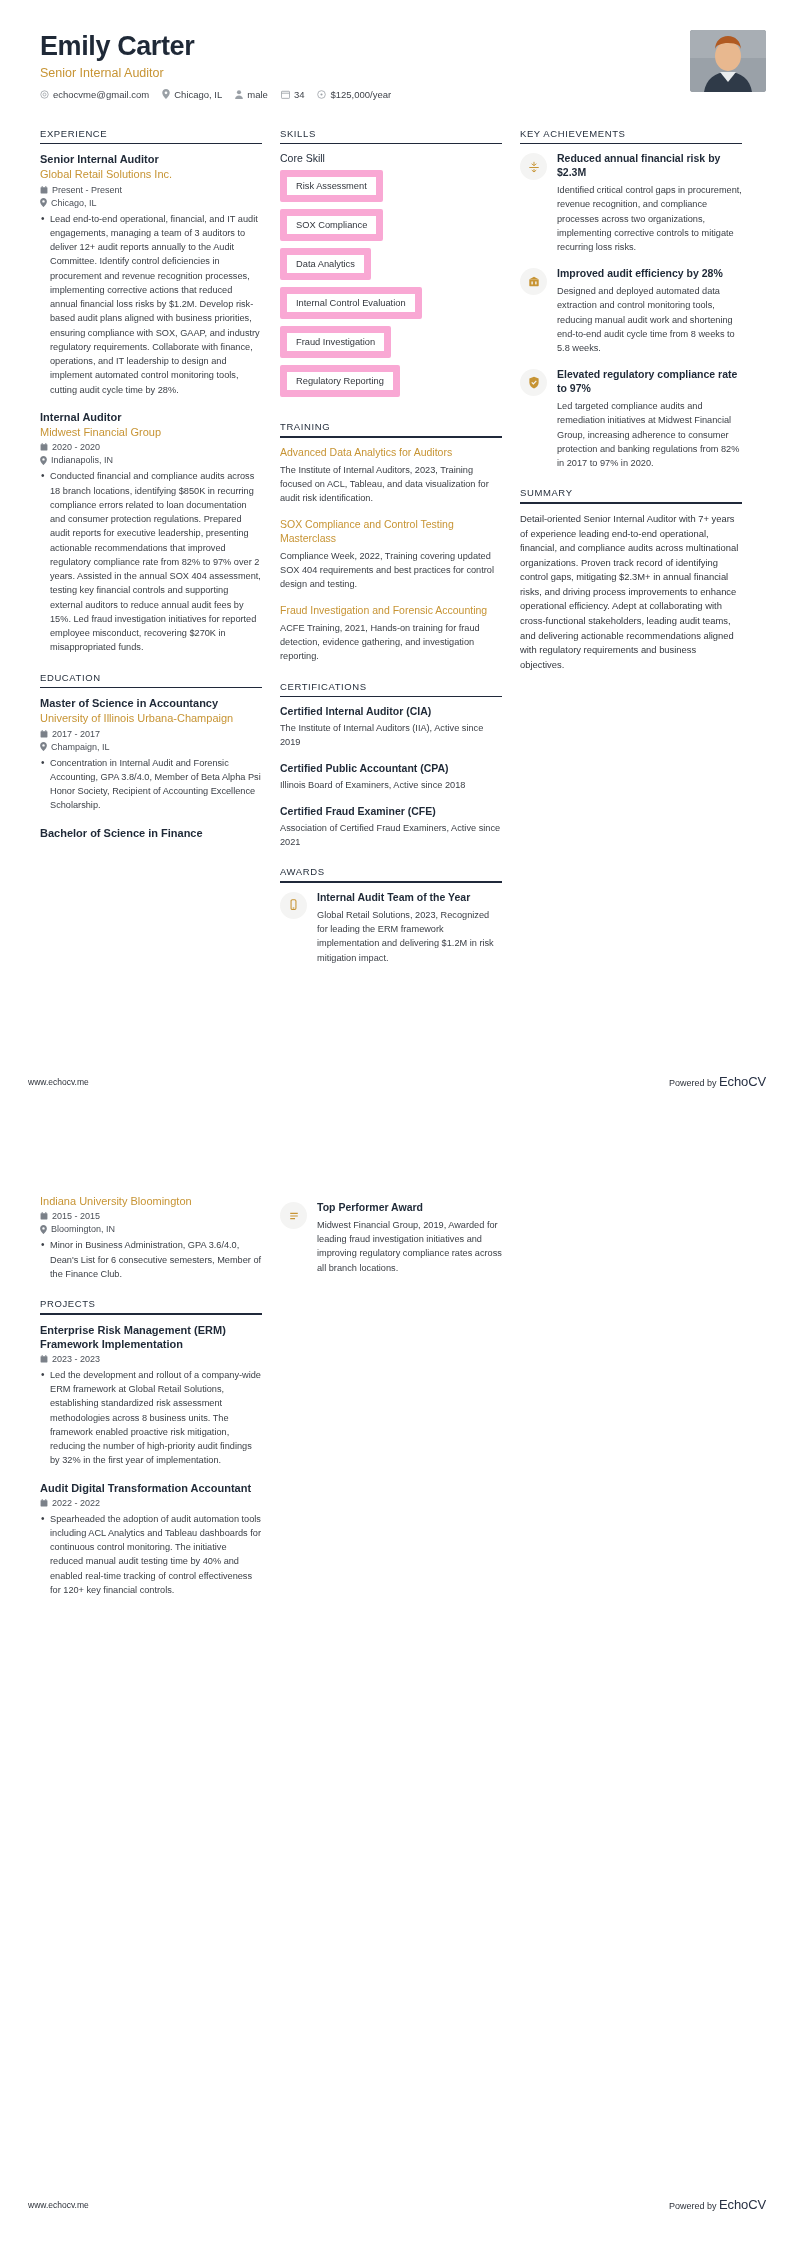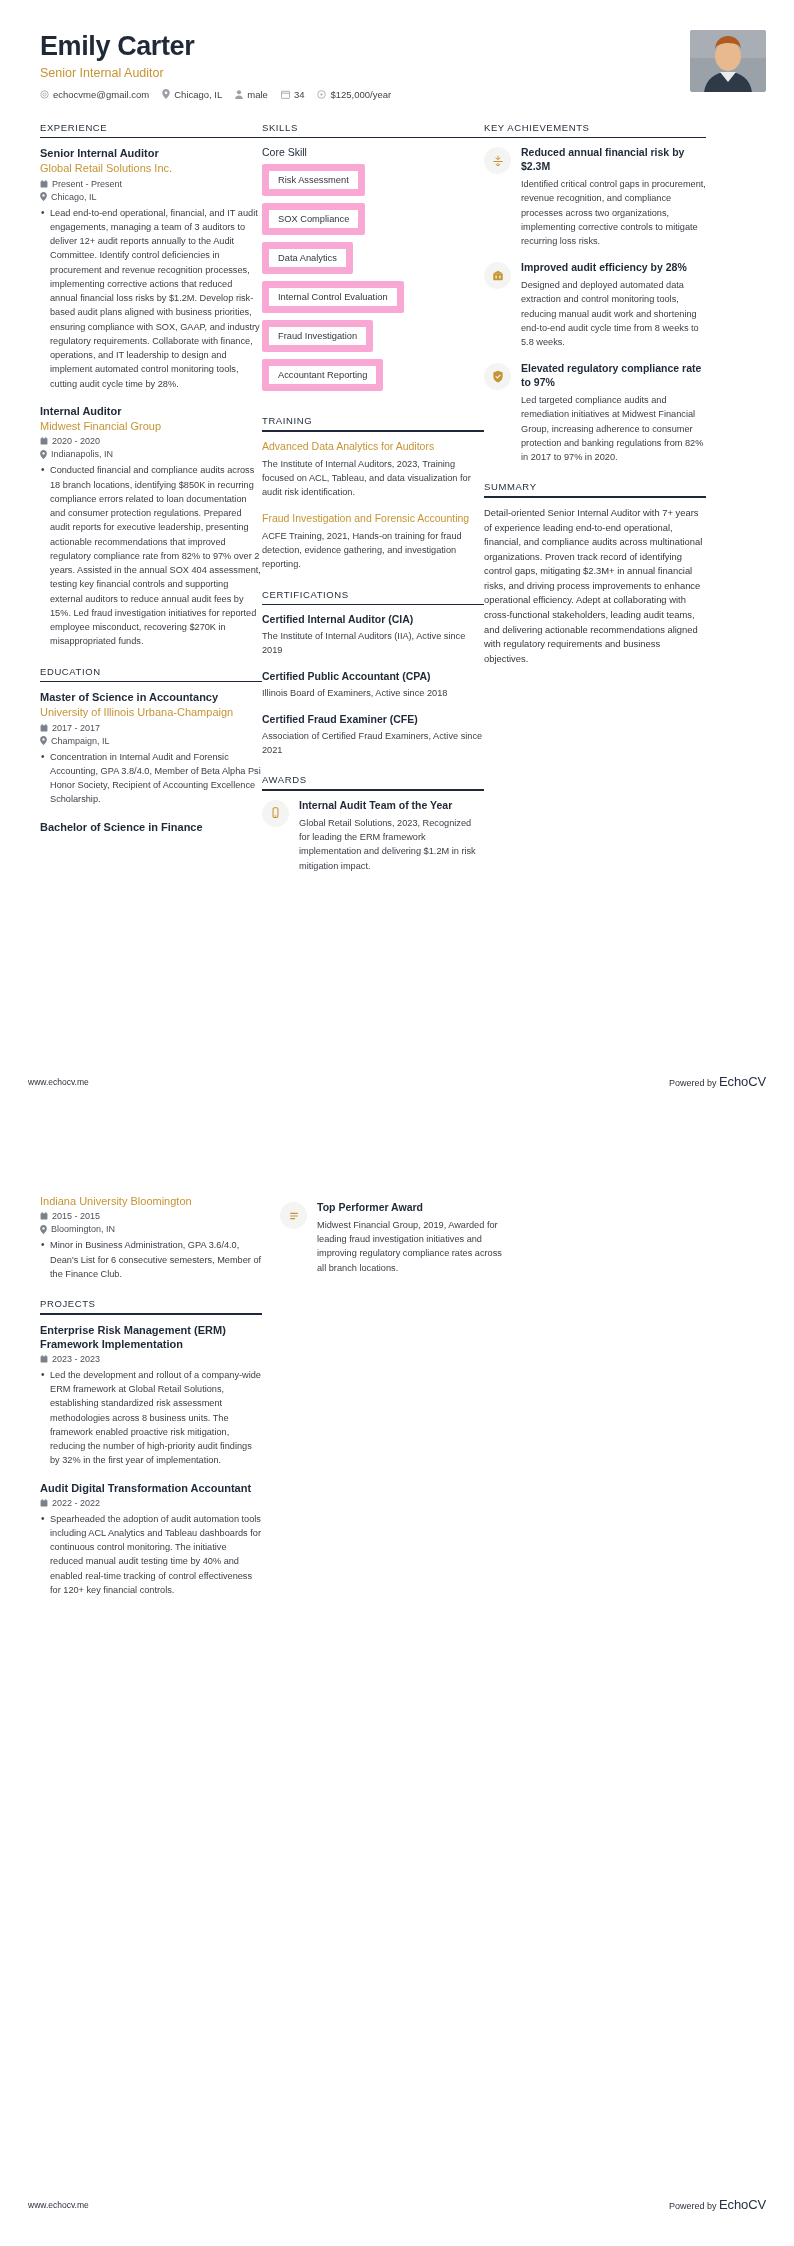--- a/index.html
+++ b/index.html
@@ -56,21 +56,22 @@
     border-radius: 3px;
     overflow: hidden;
     background: #8a9097;
     flex: none;
   }
   .photo svg { display: block; }
 
   
   .cols {
     display: flex;
-    margin-top: 22px;
+    gap: 18px;
+    margin-top: 28px;
     align-items: flex-start;
   }
   .col { }
   .col-left  { width: 222px; }
   .col-mid   { width: 222px; }
   .col-right { width: 222px; }
 
   .sect { margin-bottom: 17px; }
   .sect-title {
     font-size: 9.5px;
@@ -396,29 +397,33 @@
 
         <div class="sect">
           <div class="sect-title">SKILLS</div>
           <div class="sect-rule"></div>
           <div class="skill-group-label">Core Skill</div>
           <div class="chip-row"><span class="chip">Risk Assessment</span></div>
           <div class="chip-row"><span class="chip">SOX Compliance</span></div>
           <div class="chip-row"><span class="chip">Data Analytics</span></div>
           <div class="chip-row"><span class="chip">Internal Control Evaluation</span></div>
           <div class="chip-row"><span class="chip">Fraud Investigation</span></div>
-          <div class="chip-row"><span class="chip">Accountant Reporting</span></div>
+          <div class="chip-row"><span class="chip">Regulatory Reporting</span></div>
         </div>
 
         <div class="sect">
           <div class="sect-title">TRAINING</div>
           <div class="sect-rule"></div>
           <div class="item">
             <div class="tr-title">Advanced Data Analytics for Auditors</div>
             <div class="tr-desc">The Institute of Internal Auditors, 2023, Training focused on ACL, Tableau, and data visualization for audit risk identification.</div>
+          </div>
+          <div class="item">
+            <div class="tr-title">SOX Compliance and Control Testing Masterclass</div>
+            <div class="tr-desc">Compliance Week, 2022, Training covering updated SOX 404 requirements and best practices for control design and testing.</div>
           </div>
           <div class="item">
             <div class="tr-title">Fraud Investigation and Forensic Accounting</div>
             <div class="tr-desc">ACFE Training, 2021, Hands-on training for fraud detection, evidence gathering, and investigation reporting.</div>
           </div>
         </div>
 
         <div class="sect">
           <div class="sect-title">CERTIFICATIONS</div>
           <div class="sect-rule"></div>

